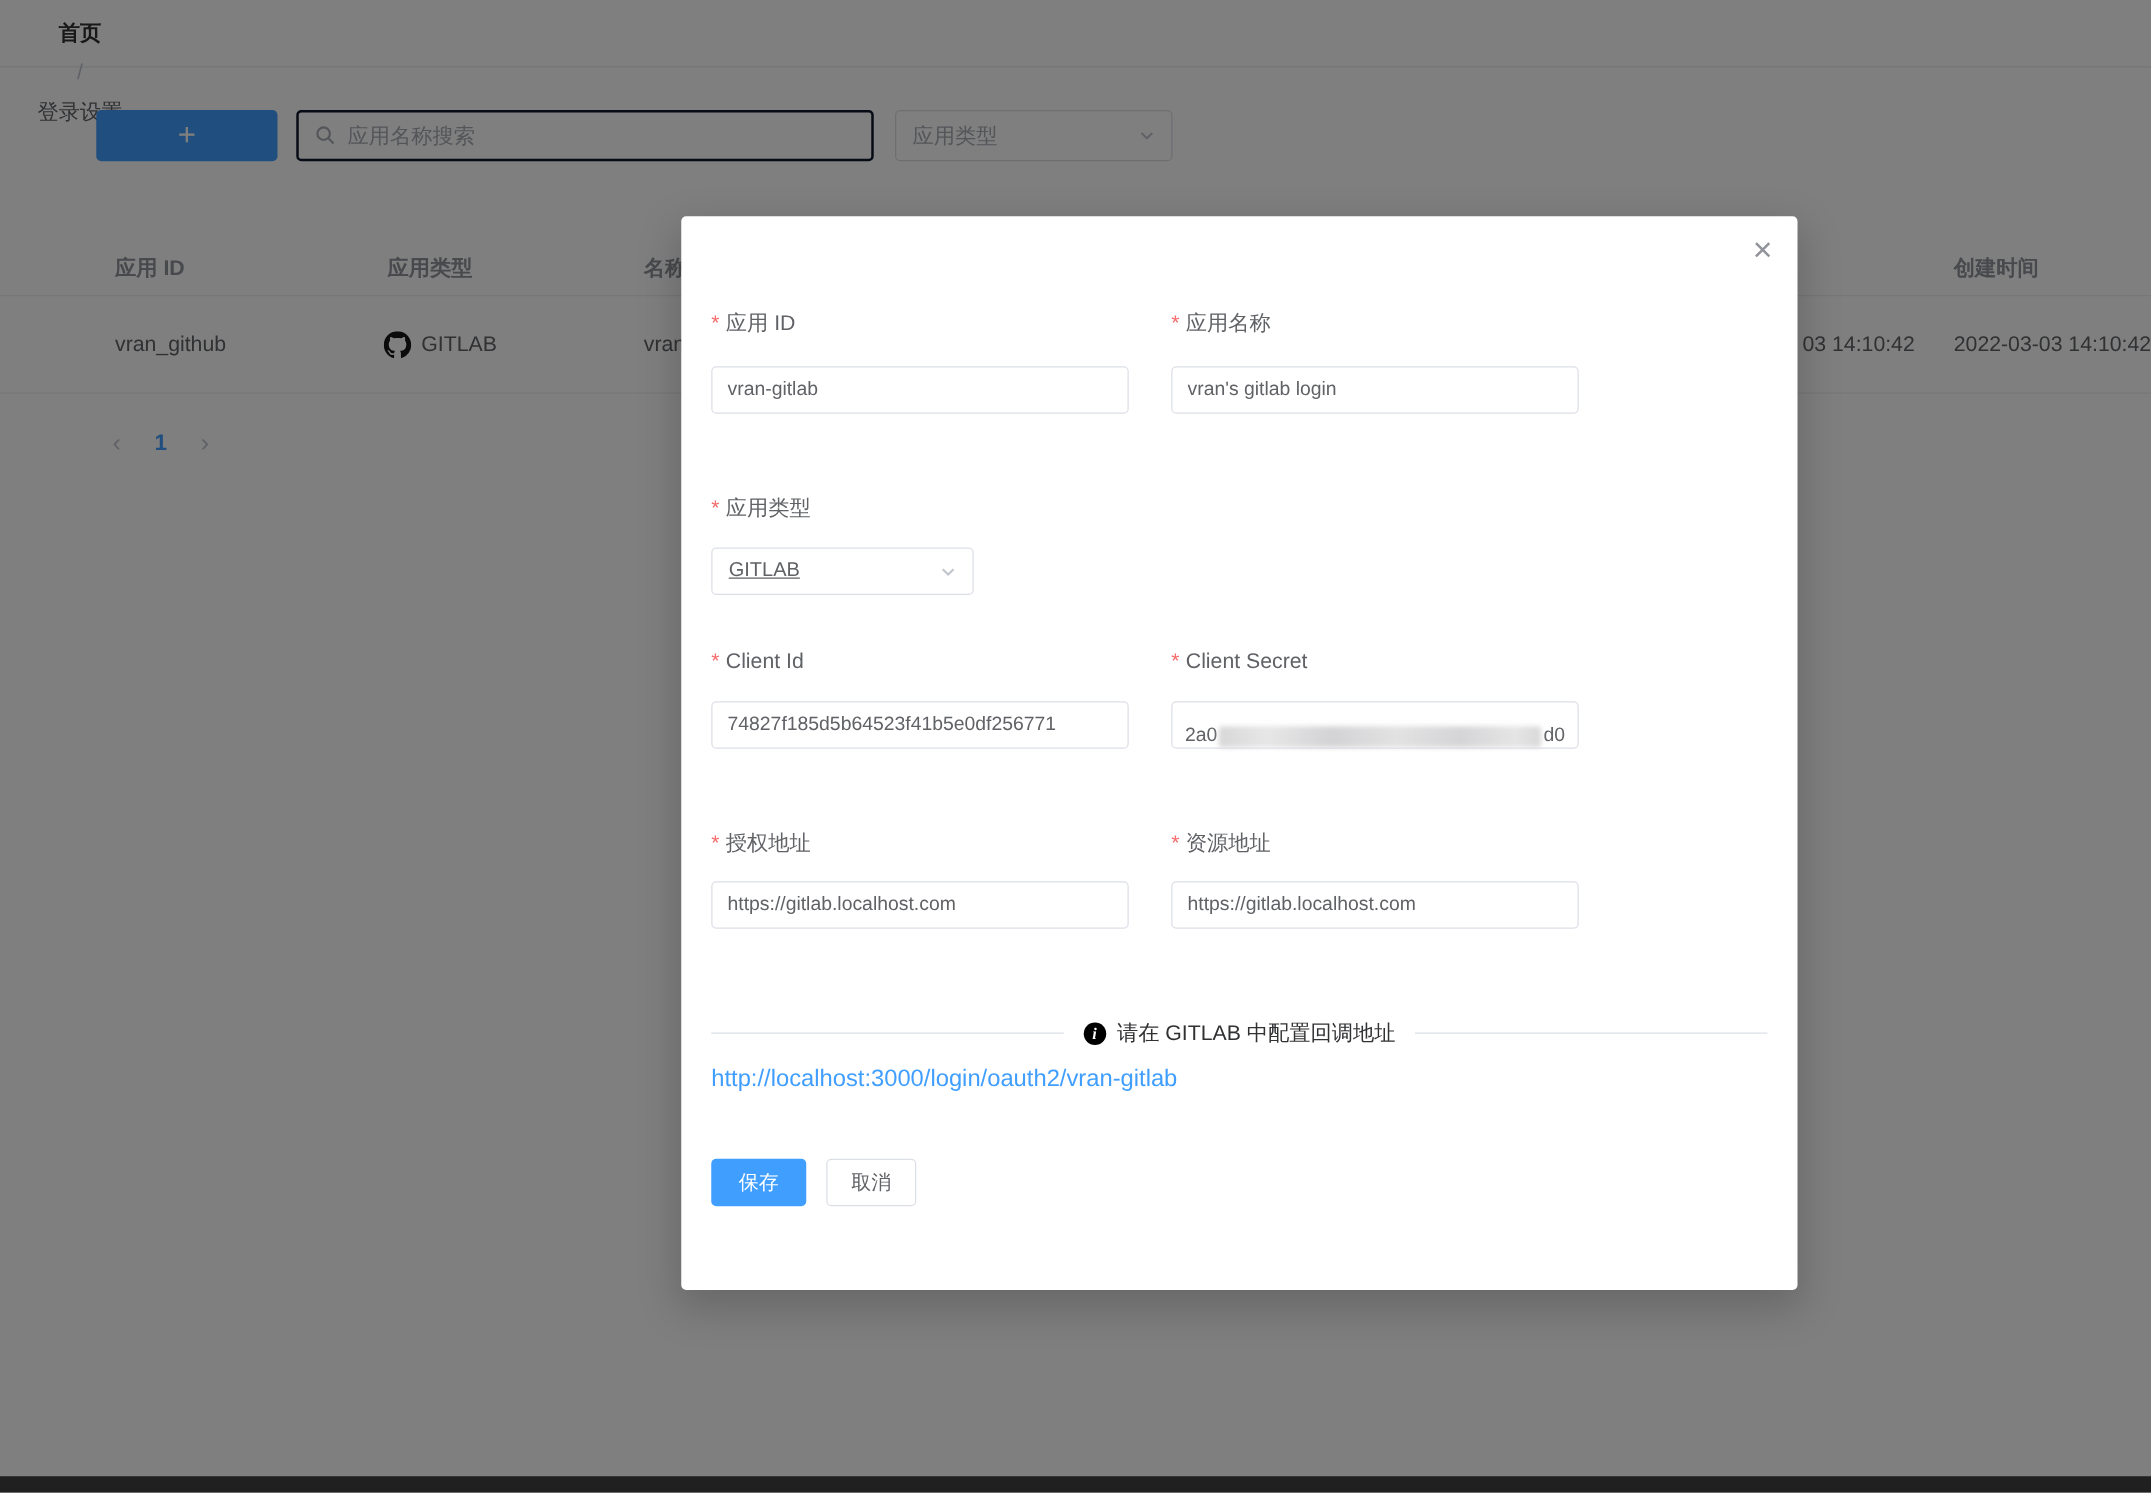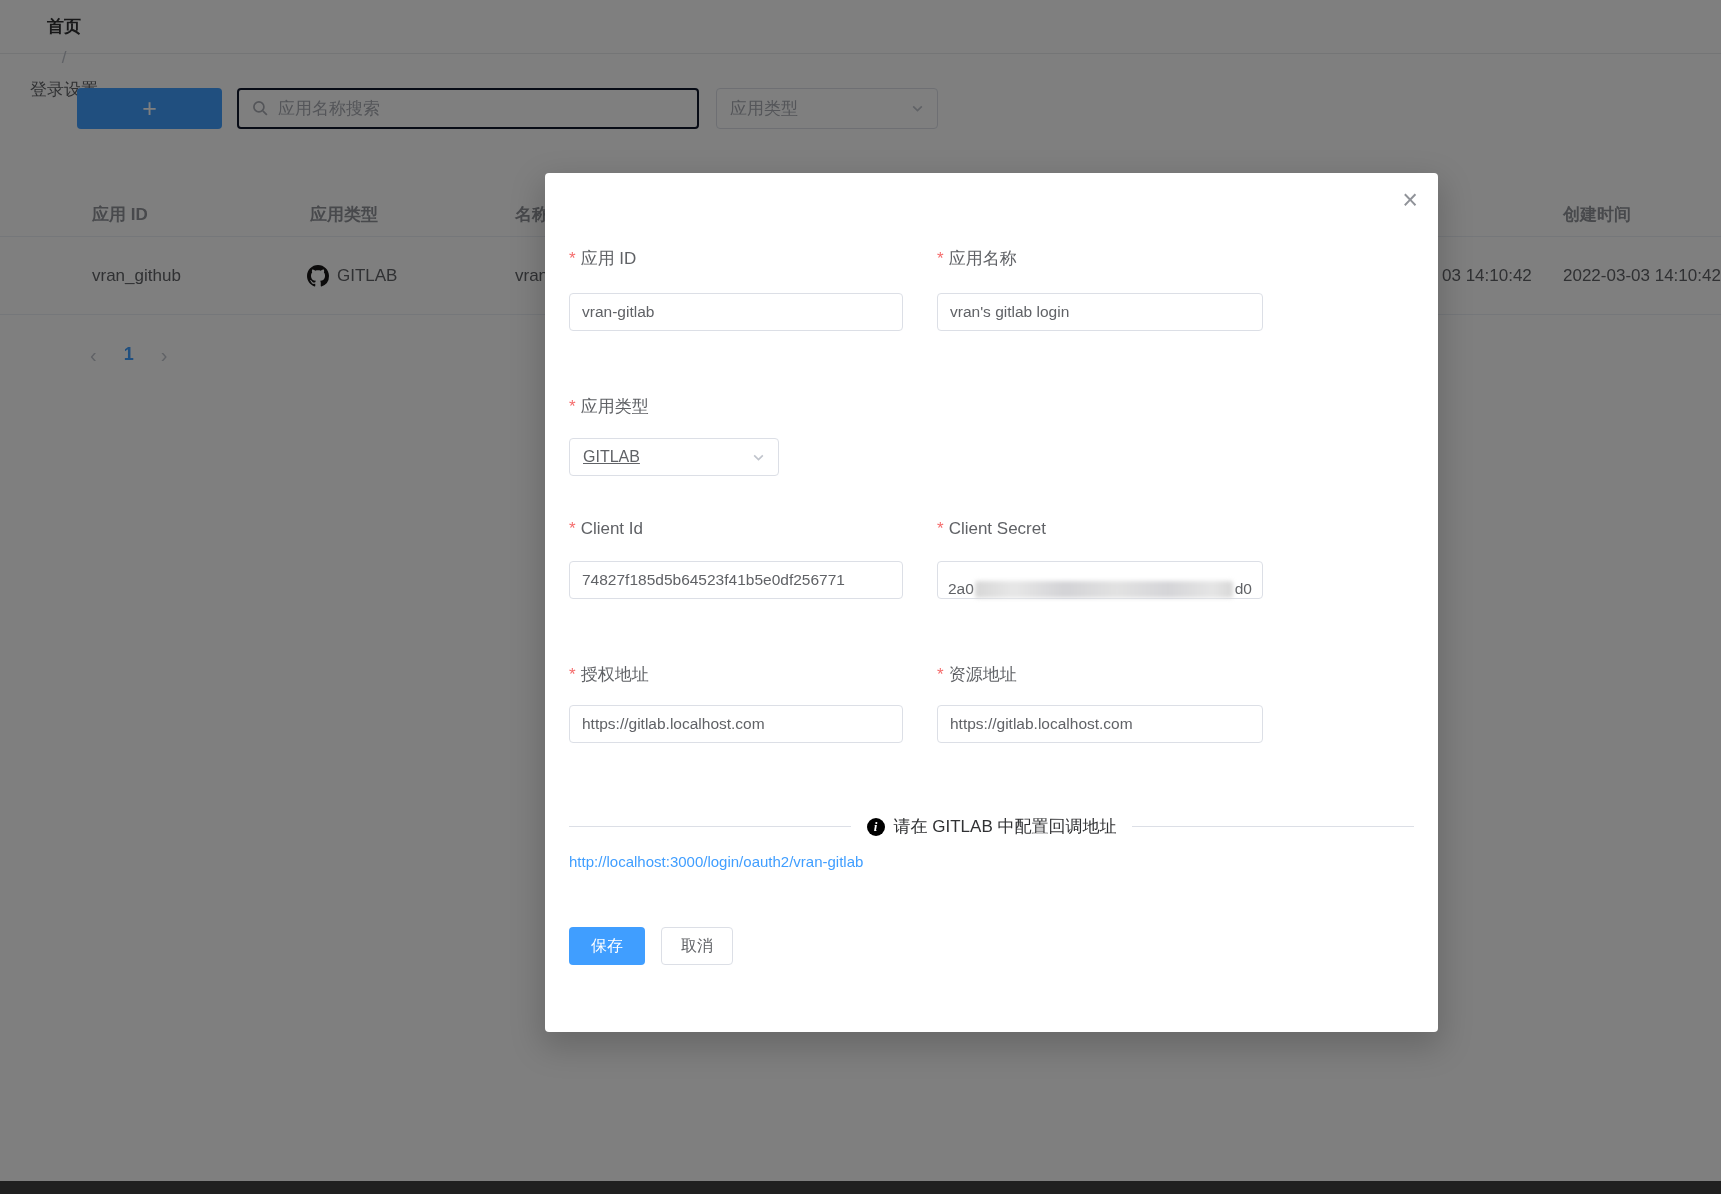--- a/index.html
+++ b/index.html
@@ -74,21 +74,21 @@
                 filter:blur(2px);}
   .inp-auth{left:24px;top:532px;width:334px;}
   .inp-res{left:392px;top:532px;width:326px;}
 
   .note-divider{position:absolute;left:24px;right:24px;top:642px;display:flex;align-items:center;gap:16px;}
   .note-line{flex:1;height:1px;background:#dcdfe6;}
   .note-center{display:flex;align-items:center;gap:9px;font-size:17px;color:#303133;white-space:nowrap;}
   .note-icon{width:18px;height:18px;border-radius:50%;background:#000;color:#fff;flex:0 0 auto;
              font-family:"Liberation Serif",serif;font-style:italic;font-weight:bold;font-size:13px;
              display:flex;align-items:center;justify-content:center;}
-  .callback-link{position:absolute;left:24px;top:680px;font-size:15px;color:var(--link);text-decoration:none;cursor:pointer;}
+  .callback-link{position:absolute;left:24px;top:680px;font-size:19px;color:var(--link);text-decoration:none;cursor:pointer;}
   .dlg-buttons{position:absolute;left:24px;top:754px;display:flex;gap:16px;}
   .btn-save{min-width:76px;height:38px;background:var(--primary);color:#fff;border:none;border-radius:4px;
             font-size:16px;font-family:inherit;cursor:pointer;padding:0 16px;}
   .btn-cancel{min-width:72px;height:38px;background:#fff;color:#606266;border:1px solid #dcdfe6;border-radius:4px;
               font-size:16px;font-family:inherit;cursor:pointer;padding:0 16px;}
   .chev{flex:0 0 auto;display:block;}
 </style>
 </head>
 <body>
 

